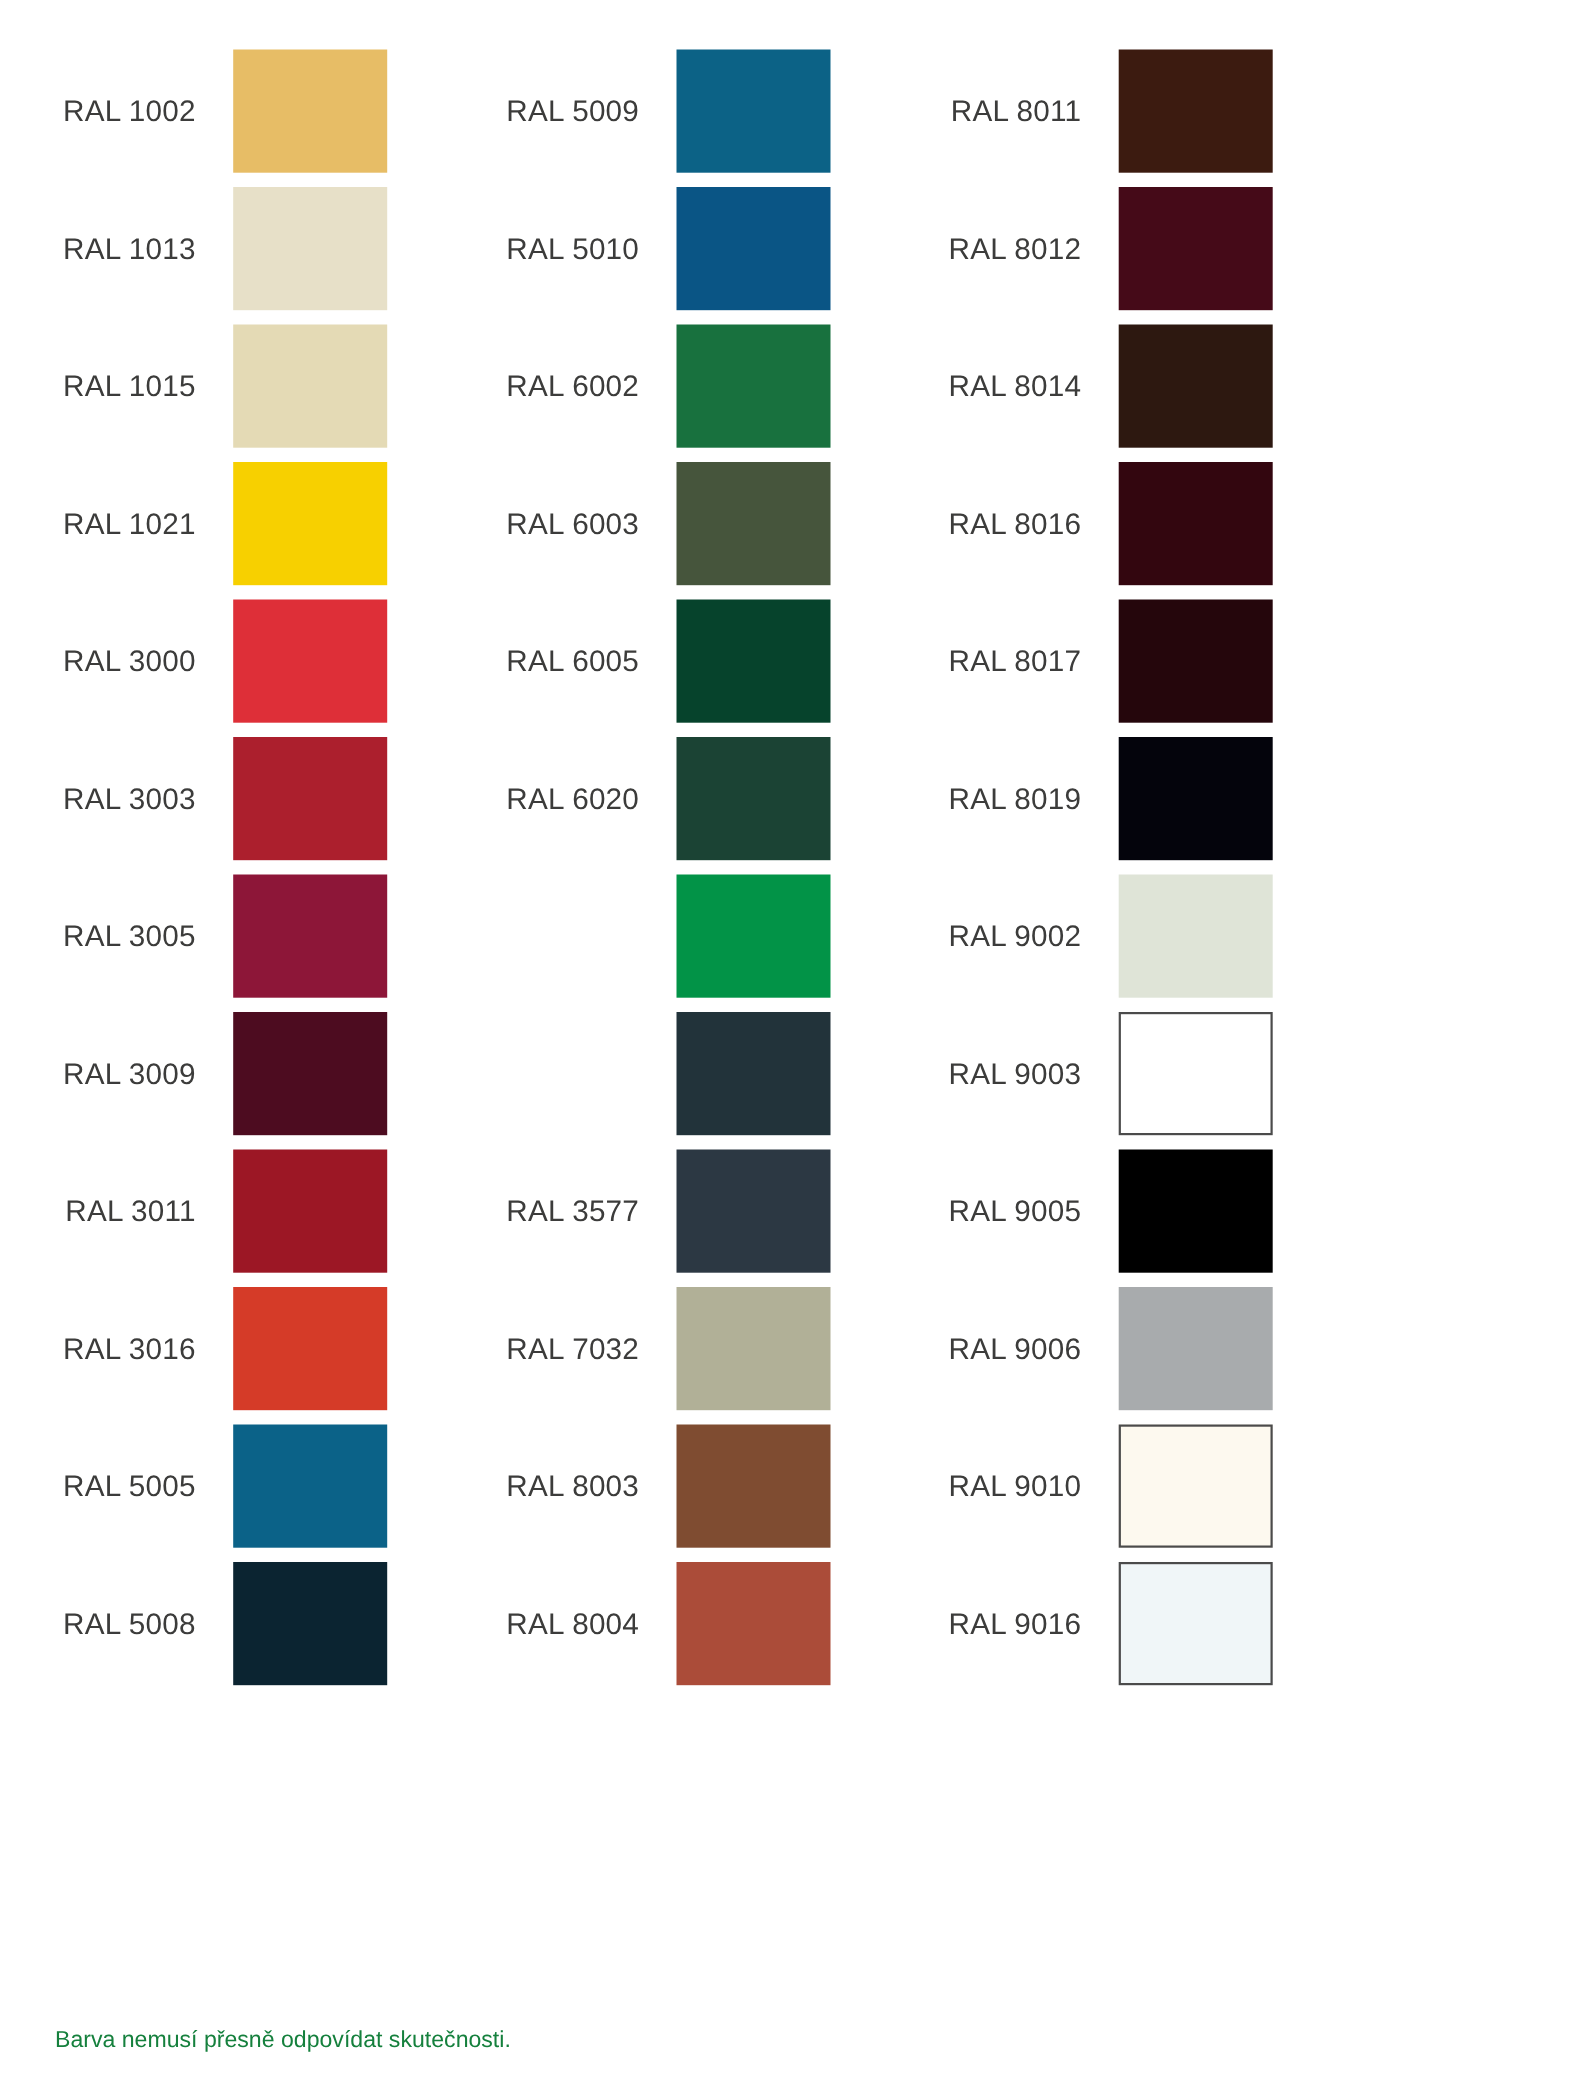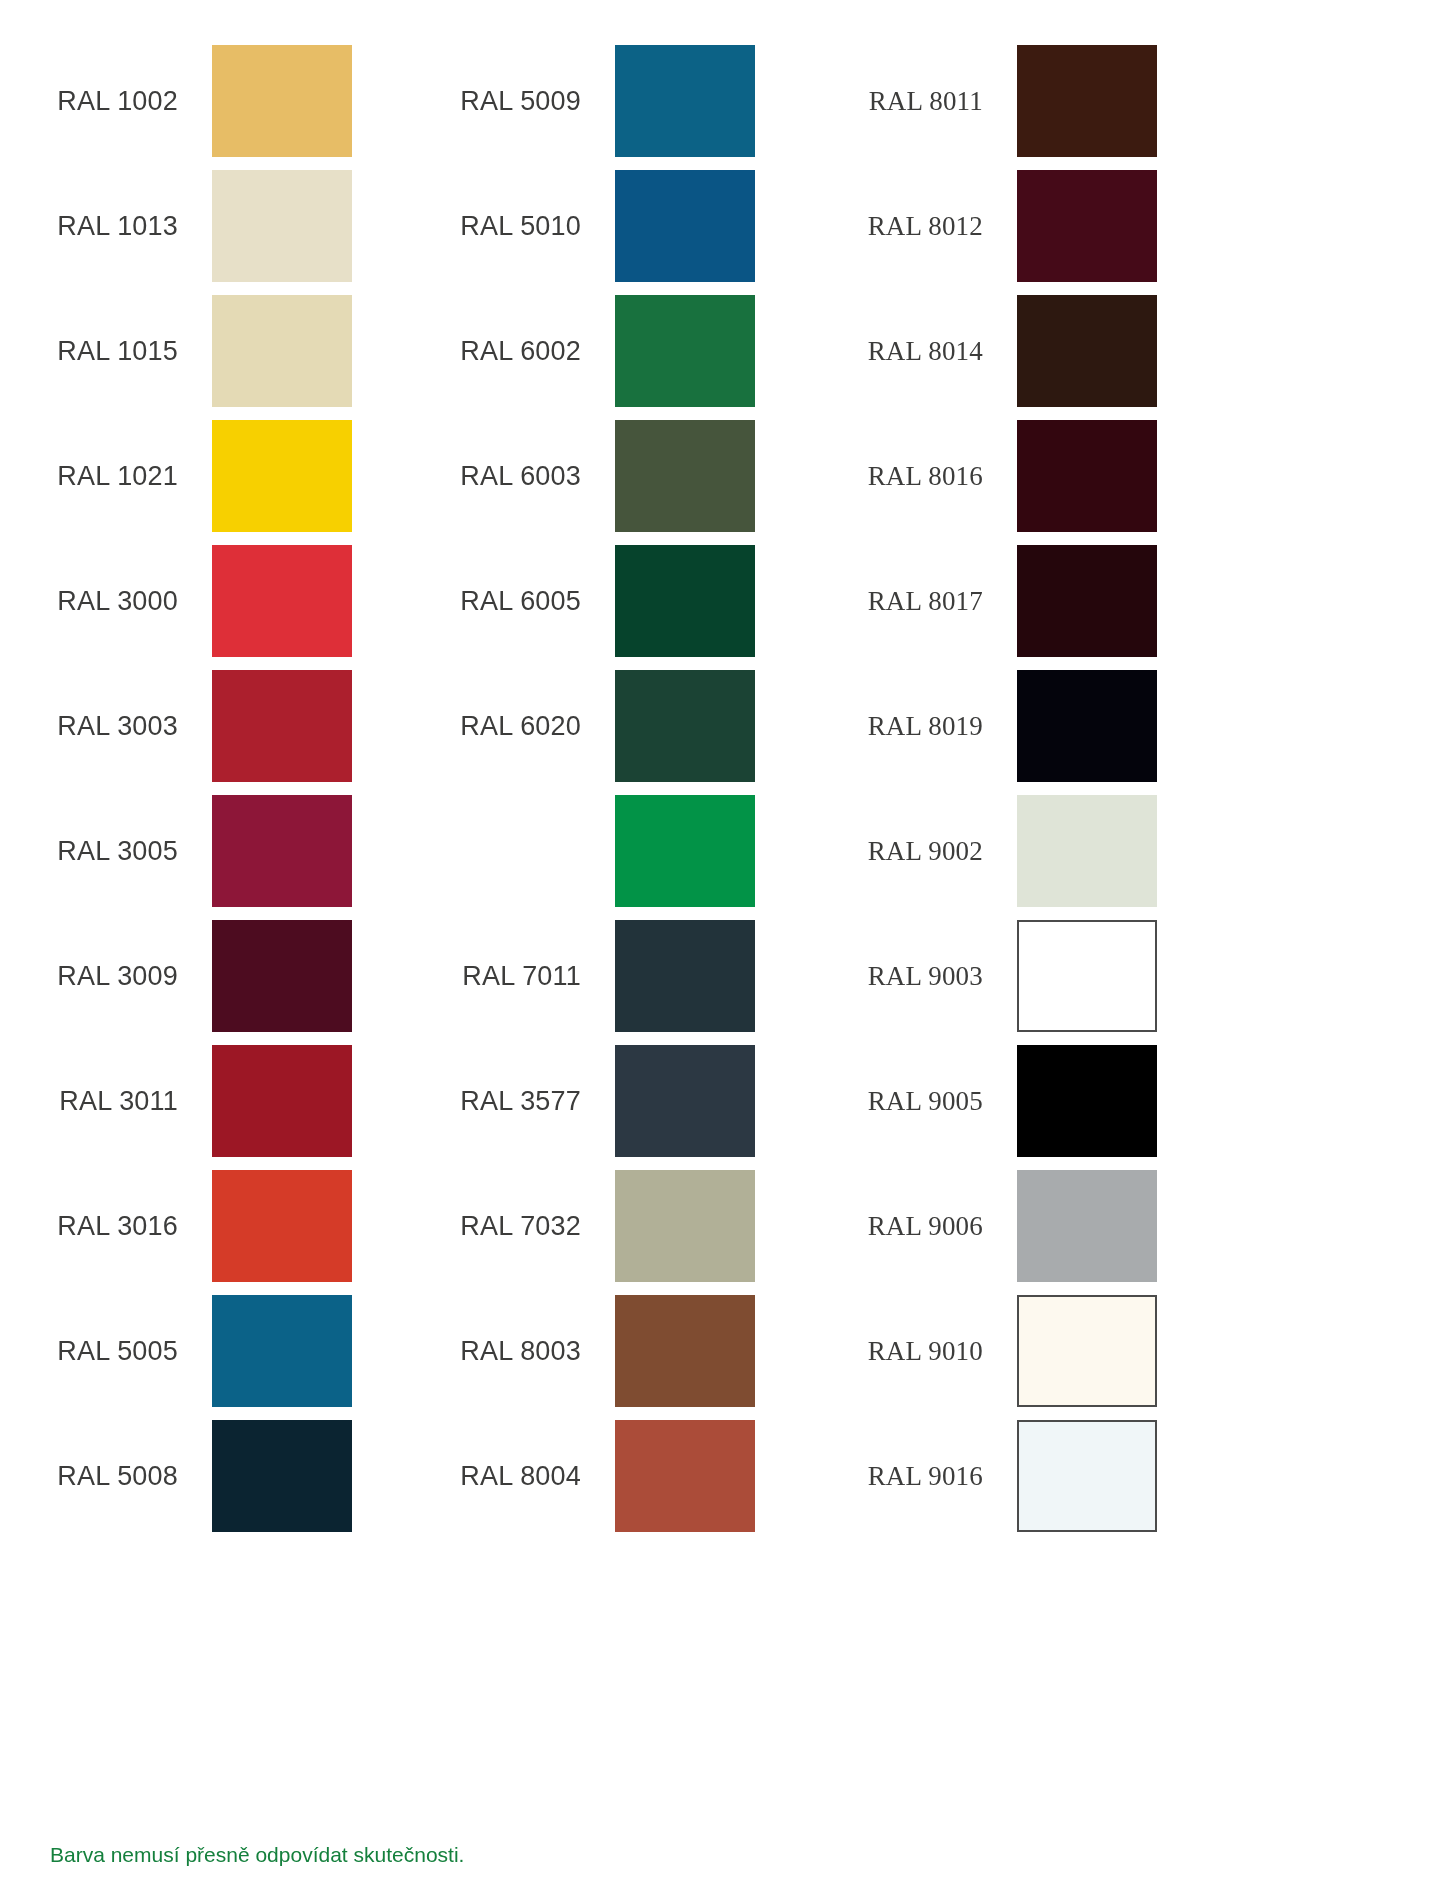--- a/index.html
+++ b/index.html
@@ -24,21 +24,21 @@
     height: 1902px;
   }
 
   .column {
     position: absolute;
     top: 45px;
     width: 420px;
   }
   .col-0 { left: 40px; }
   .col-1 { left: 443px; }
-  .col-2 { left: 845px; font-family: Liberation Serif, serif; }
+  .col-2 { left: 845px; }
 
   .swatch-row {
     position: relative;
     height: 125px;
   }
 
   .swatch-label {
     position: absolute;
     left: 0;
     top: 0;
@@ -153,21 +153,20 @@
         <div class="swatch-chip" style="background-color: rgb(6, 67, 44);"></div>
       </div>
       <div class="swatch-row">
         <div class="swatch-label">RAL 6020</div>
         <div class="swatch-chip" style="background-color: rgb(27, 67, 52);"></div>
       </div>
       <div class="swatch-row">
         <div class="swatch-chip" style="background-color: rgb(2, 147, 71);"></div>
       </div>
       <div class="swatch-row">
-        <div class="swatch-label">RAL 7011</div>
         <div class="swatch-chip" style="background-color: rgb(34, 51, 58);"></div>
       </div>
       <div class="swatch-row">
         <div class="swatch-label">RAL 3577</div>
         <div class="swatch-chip" style="background-color: rgb(44, 56, 67);"></div>
       </div>
       <div class="swatch-row">
         <div class="swatch-label">RAL 7032</div>
         <div class="swatch-chip" style="background-color: rgb(177, 176, 151);"></div>
       </div>

